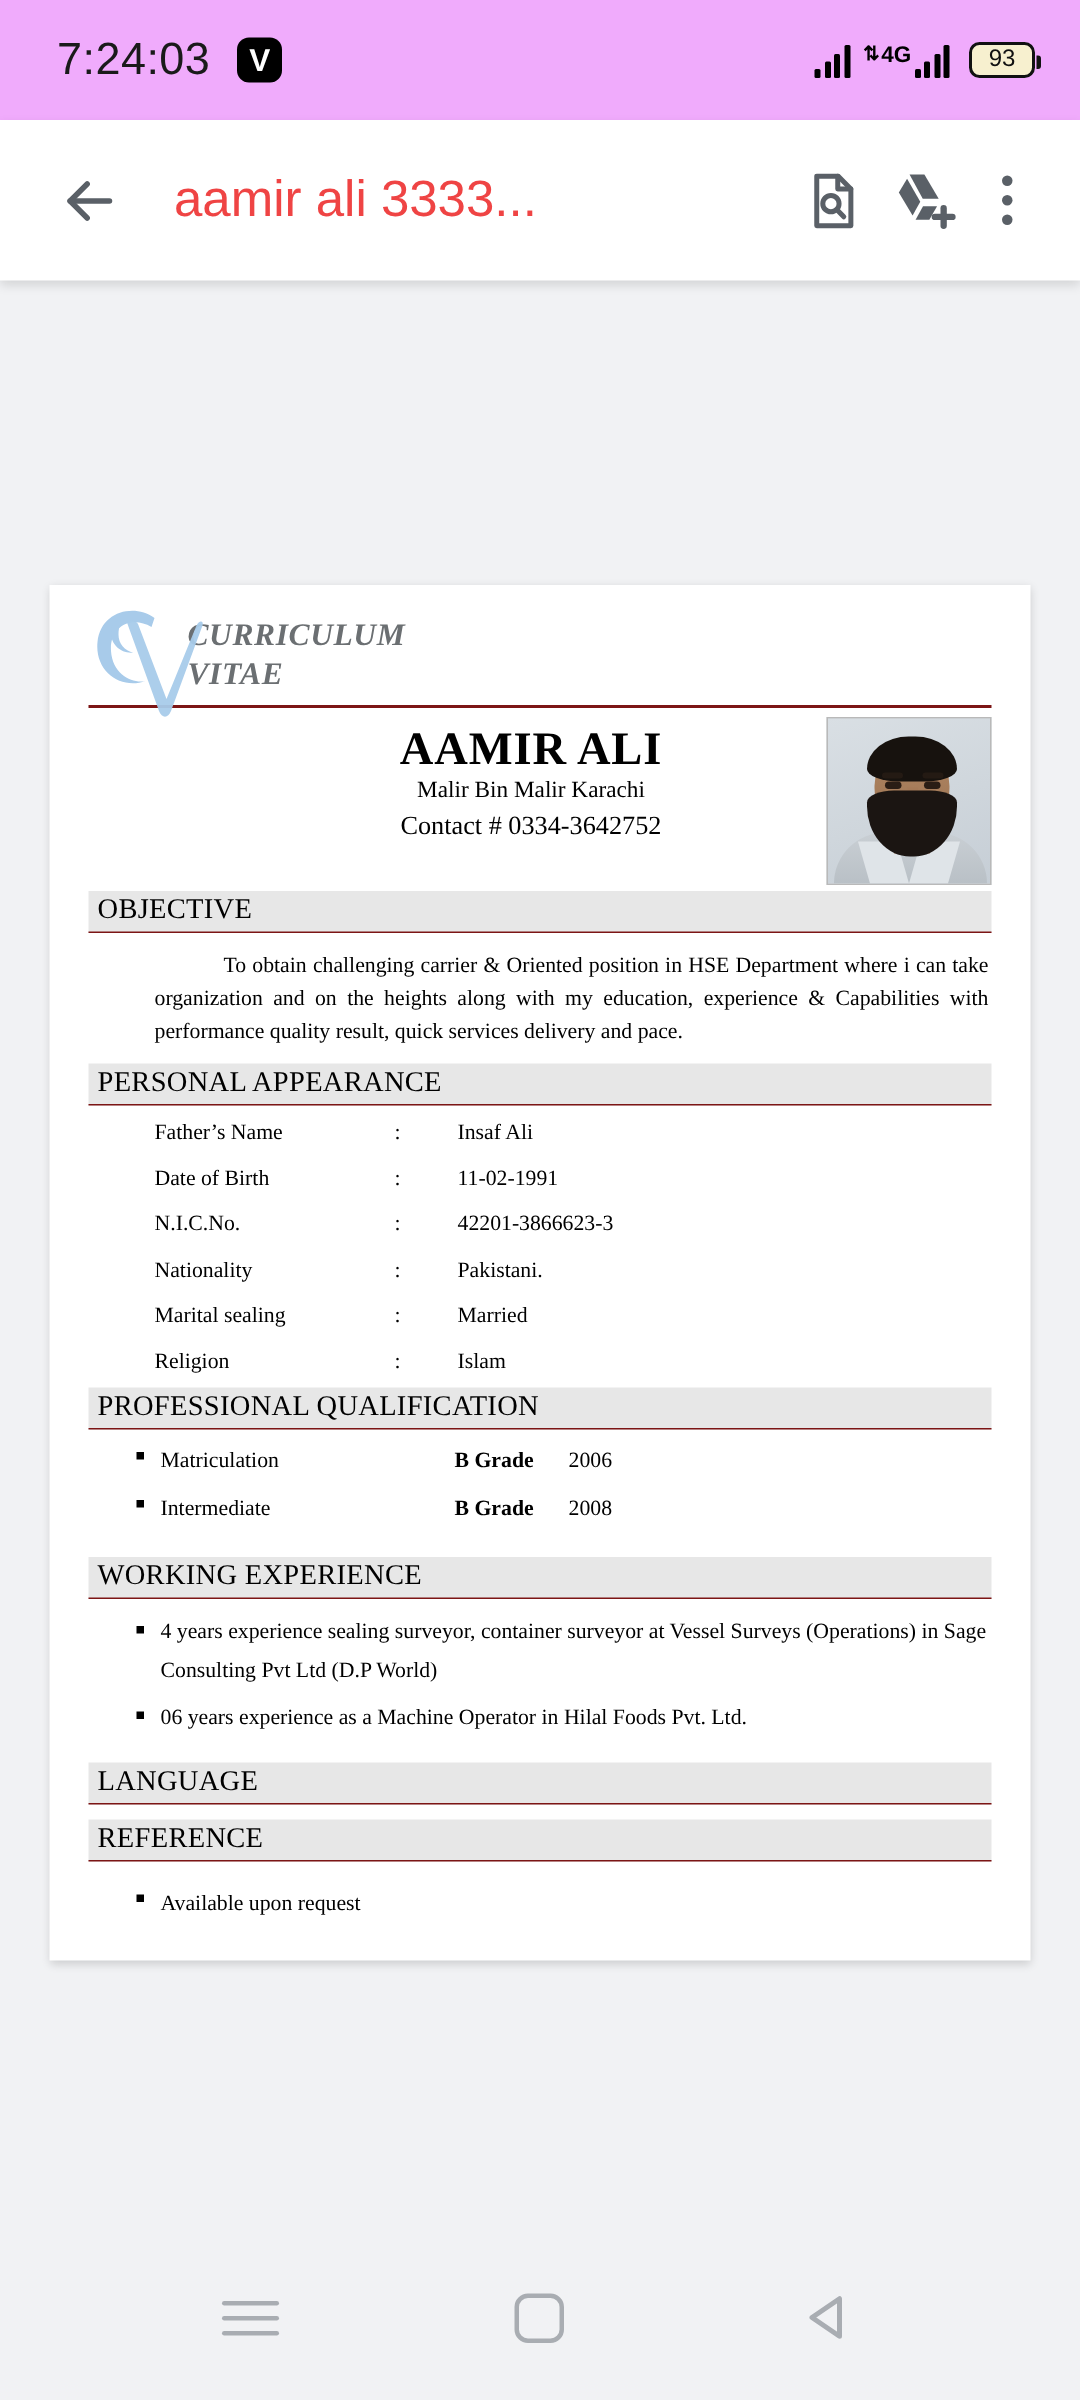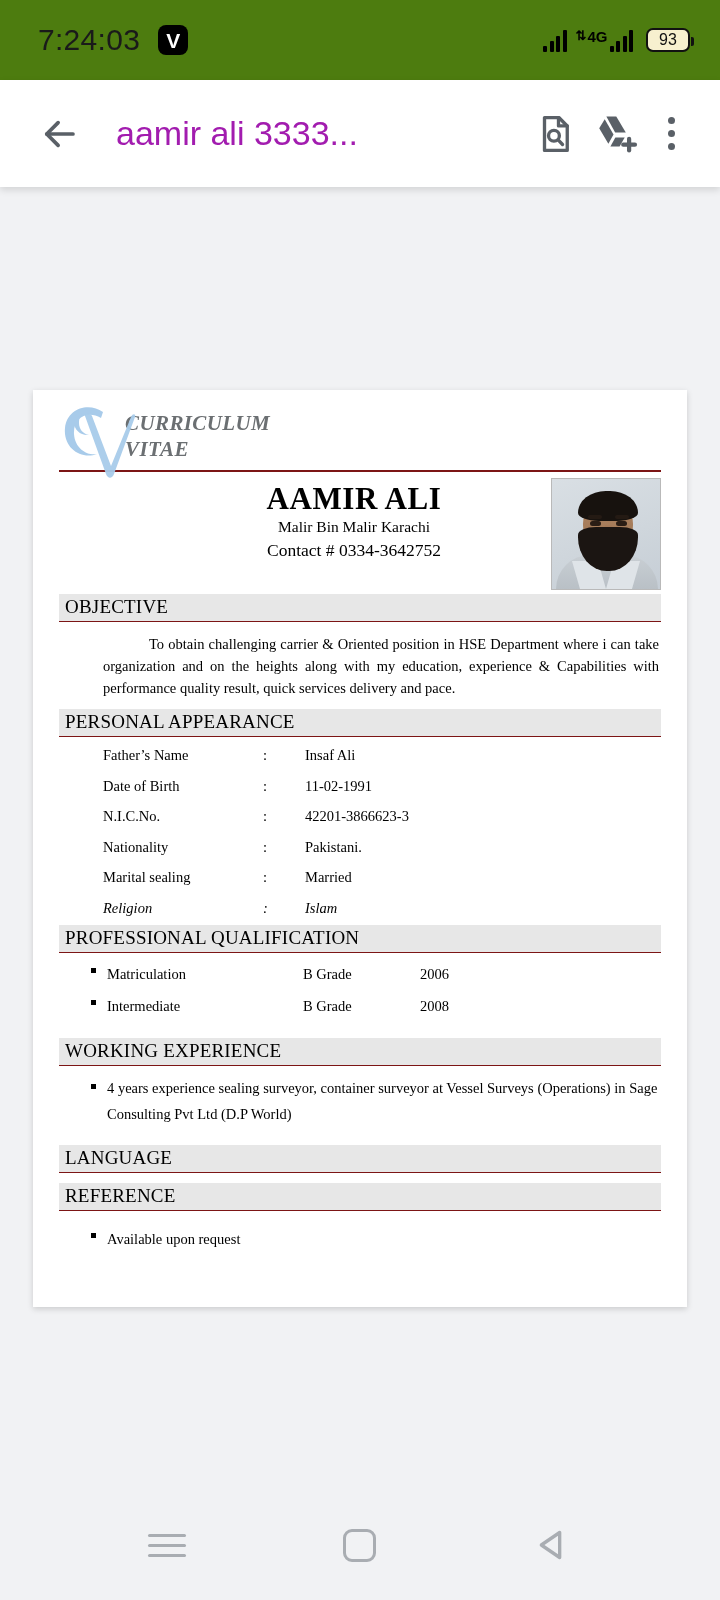--- a/index.html
+++ b/index.html
@@ -6,21 +6,21 @@
   html,body { width:720px; height:1600px; }
   body {
     background:#f1f2f4;
     font-family:"Liberation Sans", sans-serif;
     -webkit-font-smoothing:antialiased;
     overflow:hidden;
   }
 
   
   .statusbar{
-    height:80px; background:#4d7c0f;
+    height:80px; background:#f0abfc;
     display:flex; align-items:center; justify-content:space-between;
     padding:0 30px 0 38px;
     gap:12px;
   }
   .sb-left{ display:flex; align-items:center; gap:18px; }
   .sb-time{ font-size:30px; color:#1a1a1a; letter-spacing:.3px; }
   .vbadge{
     width:30px; height:30px; background:#000; border-radius:8px;
     display:flex; align-items:center; justify-content:center;
   }
@@ -49,21 +49,21 @@
 
   
   .toolbar{
     height:107px; background:#fff;
     display:flex; align-items:center; padding:0 26px 0 30px;
     box-shadow:0 3px 7px rgba(0,0,0,.13);
     position:relative; z-index:5;
   }
   .tb-back{ width:58px; height:58px; display:flex; align-items:center; justify-content:center; }
   .tb-title{
-    flex:1; font-size:34px; color:#a21caf; margin-left:28px;
+    flex:1; font-size:34px; color:#ef4444; margin-left:28px;
     white-space:nowrap; overflow:hidden;
   }
   .tb-icon{ width:62px; height:62px; display:flex; align-items:center; justify-content:center; }
   .tb-icon.dots{ width:46px; }
   .dots-col{ display:flex; flex-direction:column; gap:6px; align-items:center; }
   .dots-col i{ width:7px; height:7px; border-radius:50%; background:#5a6067; display:block; }
 
   
   .viewer{
     position:relative; height:1413px; background:#f1f2f4;
@@ -152,27 +152,27 @@
   .kv-v{ flex:1; }
 
   
   .blist{ padding:10px 0 2px 22px; }
   .brow{ display:flex; font-size:14.5px; line-height:1.55; margin-bottom:9px; }
   .bullet{ width:26px; flex:0 0 26px; padding-top:5px; }
   .bullet i{ display:block; width:5px; height:5px; background:#000; margin-left:10px; }
   .btext{ flex:1; }
   .bcols{ display:flex; flex:1; }
   .bc-name{ width:196px; }
-  .bc-grade{ width:76px; }
-  .bc-year{ width:70px;text-align:right; }
+  .bc-grade{ width:76px;font-weight:bold; }
+  .bc-year{ width:70px; }
   .exp .brow{ line-height:1.78; margin-bottom:5px; }
   .exp .bullet{ padding-top:8px; }
   .lang{ padding-top:9px; }
   .ref{ padding-top:17px; }
-  .tight{ margin-bottom:2px;font-style:italic; }
+  .tight{ margin-bottom:2px; }
 
   
   .navbar{
     position:absolute; left:0; bottom:0; width:720px; height:110px;
     display:flex; align-items:center; justify-content:space-around;
     padding:0 70px;
   }
   .nav-btn{ width:80px; height:80px; display:flex; align-items:center; justify-content:center; }
   .hamb{ display:flex; flex-direction:column; gap:7px; }
   .hamb i{ display:block; width:38px; height:3px; background:#a9adb2; border-radius:2px; }
@@ -357,20 +357,26 @@
     </div>
 
     <div class="sec">WORKING EXPERIENCE</div>
     <div class="blist exp">
       <div class="brow">
         <div class="bullet">
             <i></i>
           </div>
         <div class="btext"> 4 years experience sealing surveyor, container surveyor at Vessel Surveys (Operations) in Sage Consulting  Pvt Ltd (D.P World)</div>
       </div>
+      <div class="brow">
+        <div class="bullet">
+            <i></i>
+          </div>
+        <div class="btext">06 years experience as a Machine Operator in Hilal Foods Pvt. Ltd.</div>
+      </div>
     </div>
 
     <div class="sec">LANGUAGE</div>
 
     <div class="sec">REFERENCE</div>
     <div class="blist ref">
       <div class="brow">
         <div class="bullet">
             <i></i>
           </div>

